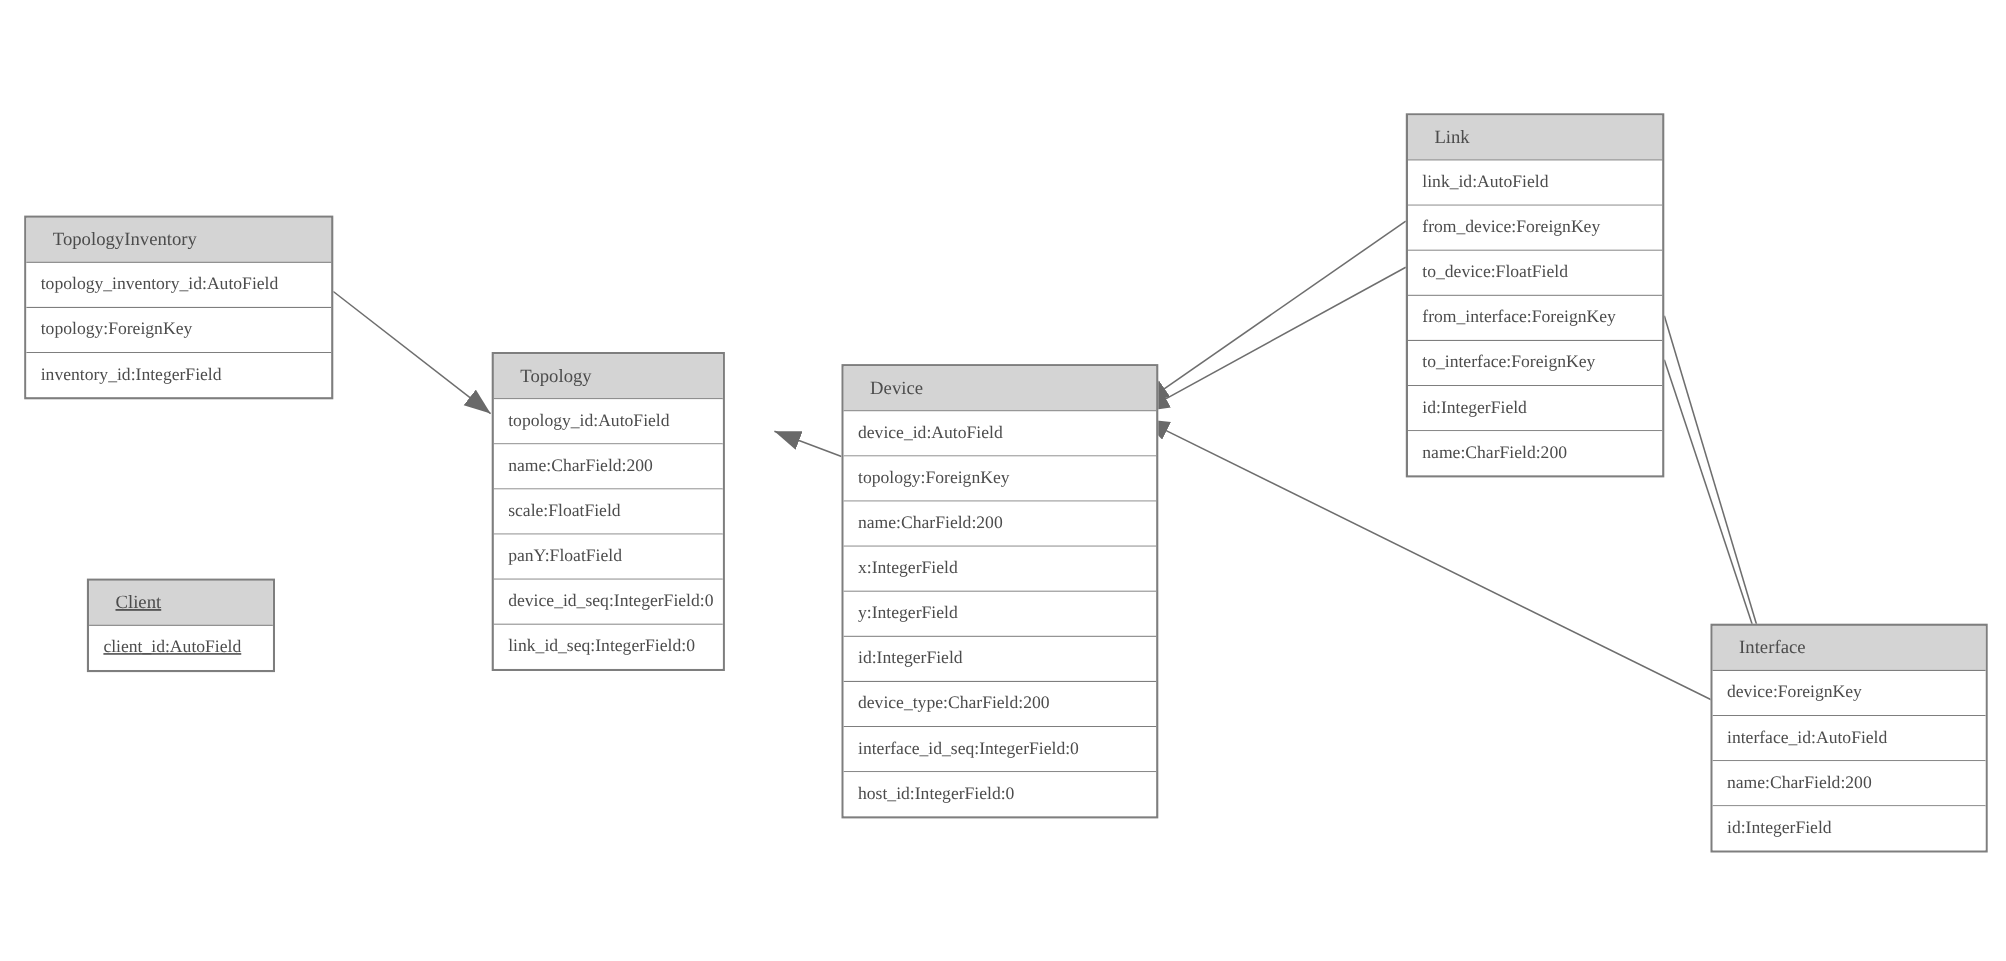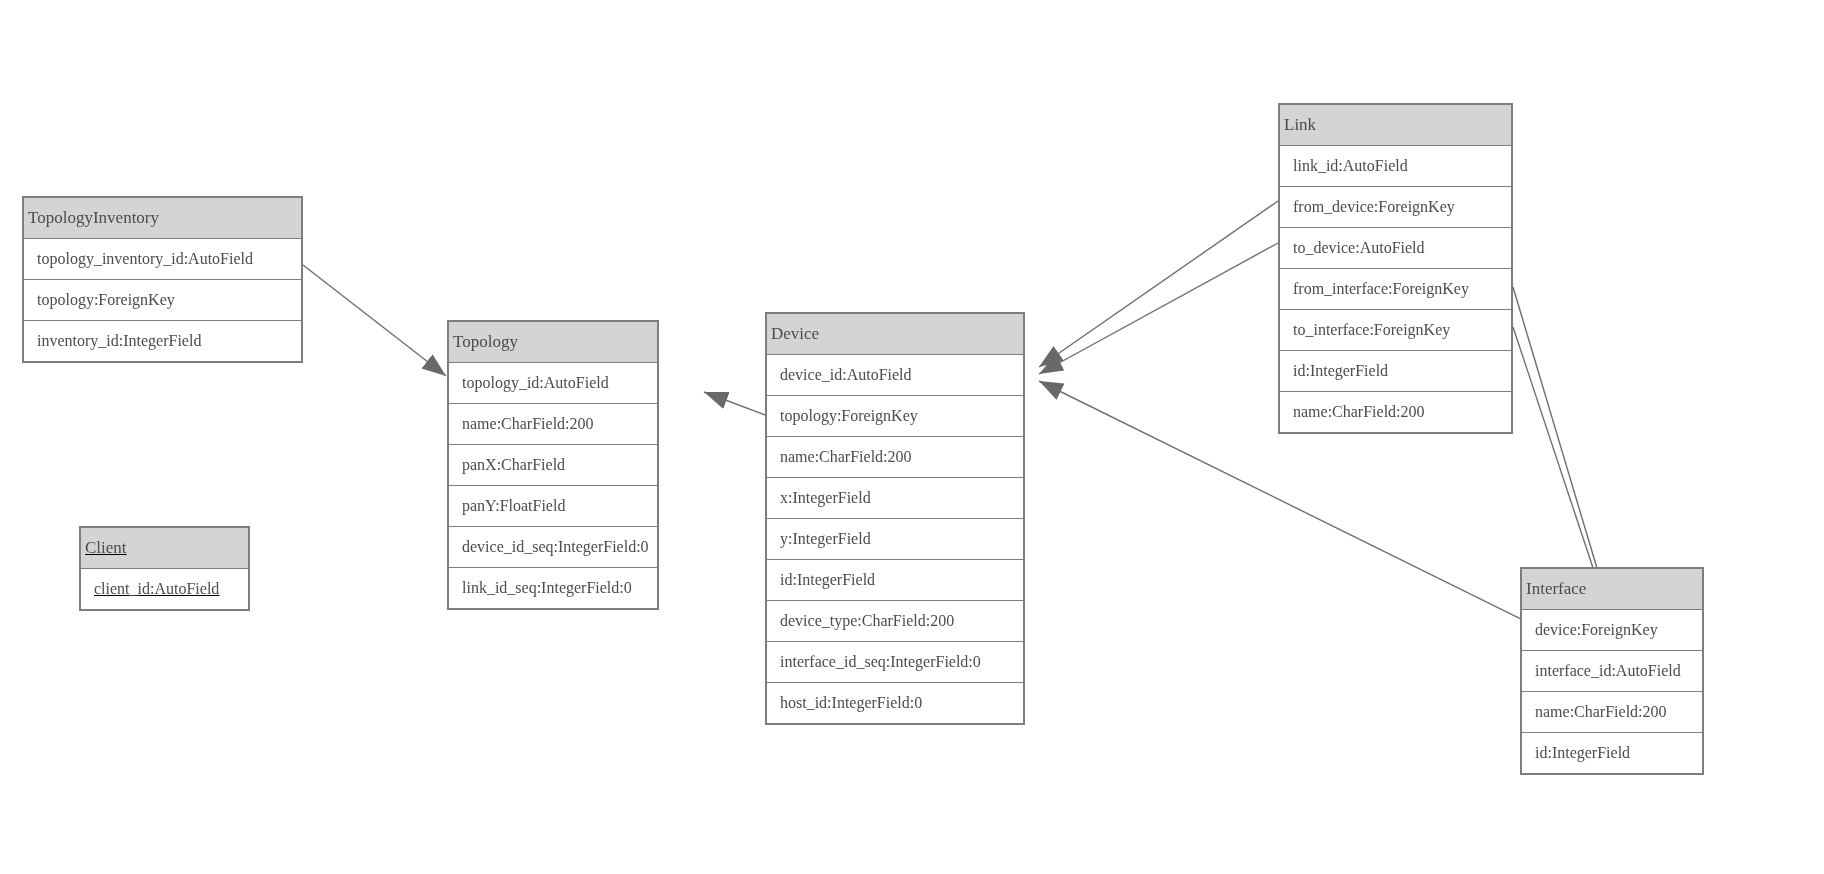--- a/index.html
+++ b/index.html
@@ -23,21 +23,21 @@
   }
   .entity {
     position: absolute;
     background: #ffffff;
     border: 2px solid #7e7e7e;
     box-sizing: border-box;
   }
   .entity-header {
     height: 40px;
     line-height: 40px;
-    padding: 0 10px 0 4px;
+    padding: 0 10px 0 24px;
     background: #d4d4d4;
     border-bottom: 1px solid #7e7e7e;
     font-size: 17px;
     color: #4c4c4c;
     white-space: nowrap;
     overflow: hidden;
   }
   .entity-field {
     height: 40px;
     line-height: 40px;
@@ -77,56 +77,56 @@
     <div class="entity-header">TopologyInventory</div>
     <div class="entity-field">topology_inventory_id:AutoField</div>
     <div class="entity-field">topology:ForeignKey</div>
     <div class="entity-field">inventory_id:IntegerField</div>
   </div>
 
   <div class="entity" style="left:447px; top:320px; width:212px;">
     <div class="entity-header">Topology</div>
     <div class="entity-field">topology_id:AutoField</div>
     <div class="entity-field">name:CharField:200</div>
-    <div class="entity-field">panX:CharField</div>
+    <div class="entity-field">scale:FloatField</div>
     <div class="entity-field">panY:FloatField</div>
     <div class="entity-field">device_id_seq:IntegerField:0</div>
     <div class="entity-field">link_id_seq:IntegerField:0</div>
   </div>
 
   <div class="entity" style="left:79px; top:526px; width:171px;text-decoration:underline;">
     <div class="entity-header">Client</div>
     <div class="entity-field">client_id:AutoField</div>
   </div>
 
-  <div class="entity" style="left:765px; top:312px; width:260px;">
+  <div class="entity" style="left:765px; top:331px; width:288px;">
     <div class="entity-header">Device</div>
     <div class="entity-field">device_id:AutoField</div>
     <div class="entity-field">topology:ForeignKey</div>
     <div class="entity-field">name:CharField:200</div>
     <div class="entity-field">x:IntegerField</div>
     <div class="entity-field">y:IntegerField</div>
     <div class="entity-field">id:IntegerField</div>
     <div class="entity-field">device_type:CharField:200</div>
     <div class="entity-field">interface_id_seq:IntegerField:0</div>
     <div class="entity-field">host_id:IntegerField:0</div>
   </div>
 
   <div class="entity" style="left:1278px; top:103px; width:235px;">
     <div class="entity-header">Link</div>
     <div class="entity-field">link_id:AutoField</div>
     <div class="entity-field">from_device:ForeignKey</div>
-    <div class="entity-field">to_device:AutoField</div>
+    <div class="entity-field">to_device:FloatField</div>
     <div class="entity-field">from_interface:ForeignKey</div>
     <div class="entity-field">to_interface:ForeignKey</div>
     <div class="entity-field">id:IntegerField</div>
     <div class="entity-field">name:CharField:200</div>
   </div>
 
-  <div class="entity" style="left:1520px; top:567px; width:184px;">
+  <div class="entity" style="left:1555px; top:567px; width:252px;">
     <div class="entity-header">Interface</div>
     <div class="entity-field">device:ForeignKey</div>
     <div class="entity-field">interface_id:AutoField</div>
     <div class="entity-field">name:CharField:200</div>
     <div class="entity-field">id:IntegerField</div>
   </div>
 
 </div>
 
 </body></html>

